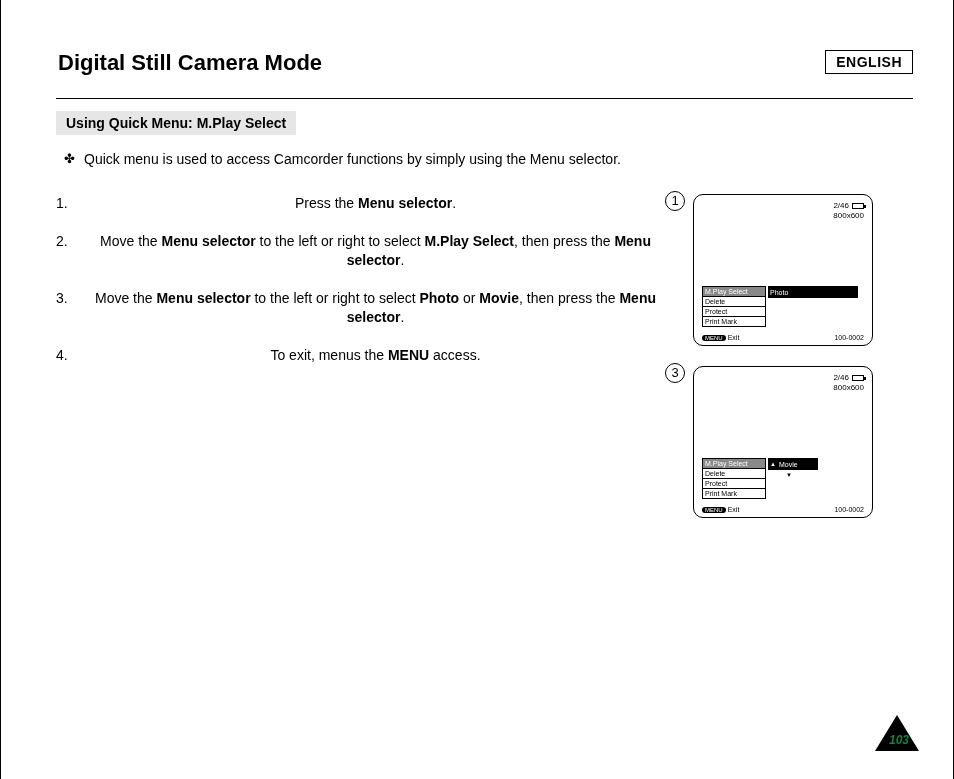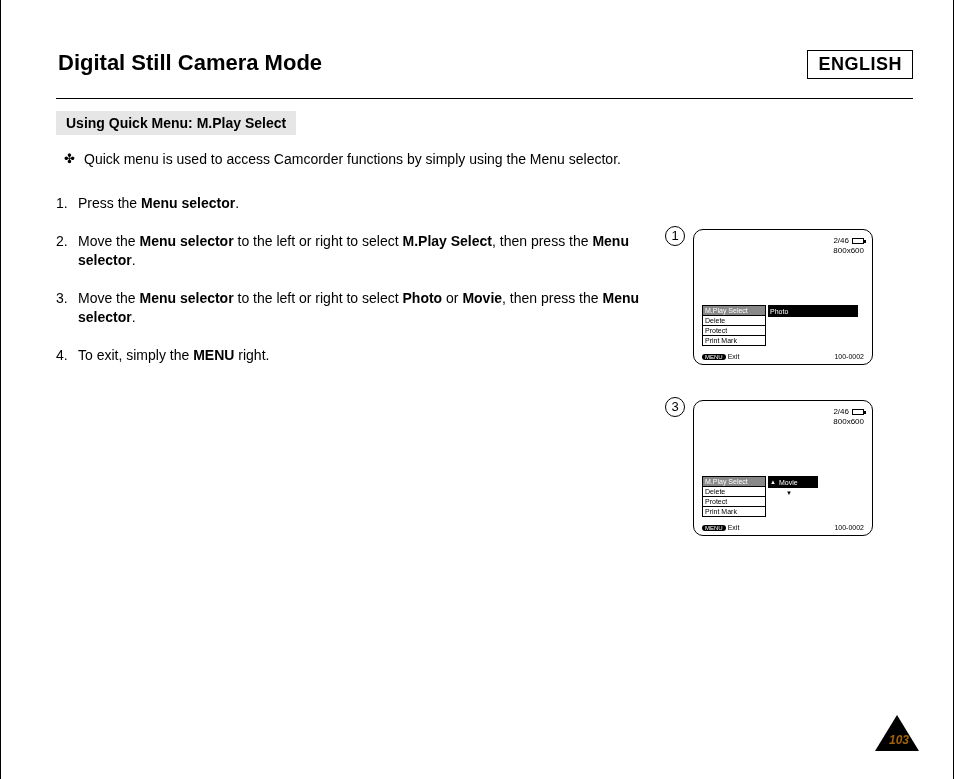--- a/index.html
+++ b/index.html
@@ -14,21 +14,21 @@
     border-left: 1px solid #000;
     border-right: 1px solid #000;
   }
   .lang-box {
     position: absolute;
     top: 50px;
     right: 40px;
     border: 1.5px solid #000;
     padding: 3px 10px;
     font-weight: bold;
-    font-size: 18px;
+    font-size: 14px;
     letter-spacing: 0.5px;
   }
   .title {
     font-size: 22px;
     font-weight: bold;
     margin-bottom: 22px;
     padding-left: 2px;
   }
   .hr-main { border: none; border-top: 1.5px solid #000; margin-bottom: 12px; }
   .subtitle {
@@ -39,46 +39,45 @@
     font-size: 14px;
     margin-bottom: 14px;
     text-align: right;
   }
   .intro { font-size: 14px; margin-bottom: 24px; }
   .intro li { list-style: none; padding-left: 28px; position: relative; line-height: 1.5; margin-bottom: 4px;}
   .intro li::before { content: "✤"; position: absolute; left: 8px; top: 0; font-size: 13px;}
   .body-col { display: flex; gap: 20px; align-items: flex-start; }
   .steps { flex: 1; font-size: 14px; }
   .steps ol { list-style: none; counter-reset: step; }
-  .steps li { counter-increment: step; position: relative; padding-left: 22px; margin-bottom: 18px; line-height: 1.4; }
+  .steps li { counter-increment: step; position: relative; padding-left: 22px; margin-bottom: 18px; line-height: 1.4; text-align: center; }
   .steps li::before { content: counter(step) "."; position: absolute; left: 0; top: 0; }
   .bold { font-weight: bold; }
   .diagrams { width: 220px; }
   .dia-wrap { position: relative; margin-bottom: 20px; }
   .step-num {
     position: absolute;
     left: -28px;
     top: -3px;
     width: 20px;
     height: 20px;
     border: 1px solid #000;
     border-radius: 50%;
     text-align: center;
     font-size: 13px;
     line-height: 18px;
   }
   .lcd {
     width: 180px;
-    height: 136px;
+    height: 152px;
     border: 1px solid #000;
     border-radius: 10px;
     padding: 6px 8px 20px 8px;
     font-size: 8px;
     position: relative;
-    margin-top: 35px;
   }
   .lcd .top { text-align: right; line-height: 1.3; }
   .lcd .top .batt { display:inline-block; width:12px; height:6px; border:1px solid #000; margin-left:3px; position:relative; top:1px;}
   .lcd .top .batt::after{content:"";position:absolute;right:-3px;top:1px;width:2px;height:3px;background:#000;}
   .menu-block { position: absolute; bottom: 18px; left: 8px; width: 150px;}
   .menu-block table { border-collapse: collapse; width: 64px; }
   .menu-block td { border: 1px solid #000; font-size: 7px; padding: 1px 2px; height: 10px; line-height:1; }
   .menu-block td.sel { background: #888; color: #fff; border-color:#000;}
   .menu-block .val-bar { position: absolute; left: 66px; top: 0; height: 12px; width: 90px; background: #000; color:#fff; font-size:7px; padding:1px 2px; display:flex; align-items:center; gap:3px;}
   .menu-block .val-bar .arrow{font-size:6px;}
@@ -92,21 +91,21 @@
   }
   .page-num .tri {
     width: 0; height: 0;
     border-left: 22px solid transparent;
     border-right: 22px solid transparent;
     border-bottom: 36px solid #000;
     position: absolute;
     right: 0;
     bottom: 0;
   }
-  .page-num .n { position: absolute; right: 10px; bottom: 4px; color: #a16207; font-size: 12px; font-weight: bold; font-style: italic;}
+  .page-num .n { position: absolute; right: 10px; bottom: 4px; color: #15803d; font-size: 12px; font-weight: bold; font-style: italic;}
 </style>
 </head>
 <body>
 
 
 
 <div class="lang-box">ENGLISH</div>
 
 <h1 class="title">Digital Still Camera Mode</h1>
 <hr class="hr-main">
@@ -123,21 +122,21 @@
       <li>
         <span>Press the </span><span class="bold">Menu selector</span><span>.</span>
       </li>
       <li>
         <span>Move the </span><span class="bold">Menu selector</span><span> to the left or right to select </span><span class="bold">M.Play Select</span><span>, then press the </span><span class="bold">Menu selector</span><span>.</span>
       </li>
       <li>
         <span>Move the </span><span class="bold">Menu selector</span><span> to the left or right to select </span><span class="bold">Photo</span><span> or </span><span class="bold">Movie</span><span>, then press the </span><span class="bold">Menu selector</span><span>.</span>
       </li>
       <li>
-        <span>To exit, simply the </span><span class="bold">MENU</span><span> right.</span>
+        <span>To exit, menus the </span><span class="bold">MENU</span><span> access.</span>
       </li>
     </ol>
   </div>
 
   <div class="diagrams">
     <div class="dia-wrap">
       <div class="step-num">1</div>
       <div class="lcd">
         <div class="top">
           <span>2/46</span><span class="batt"></span><br>

